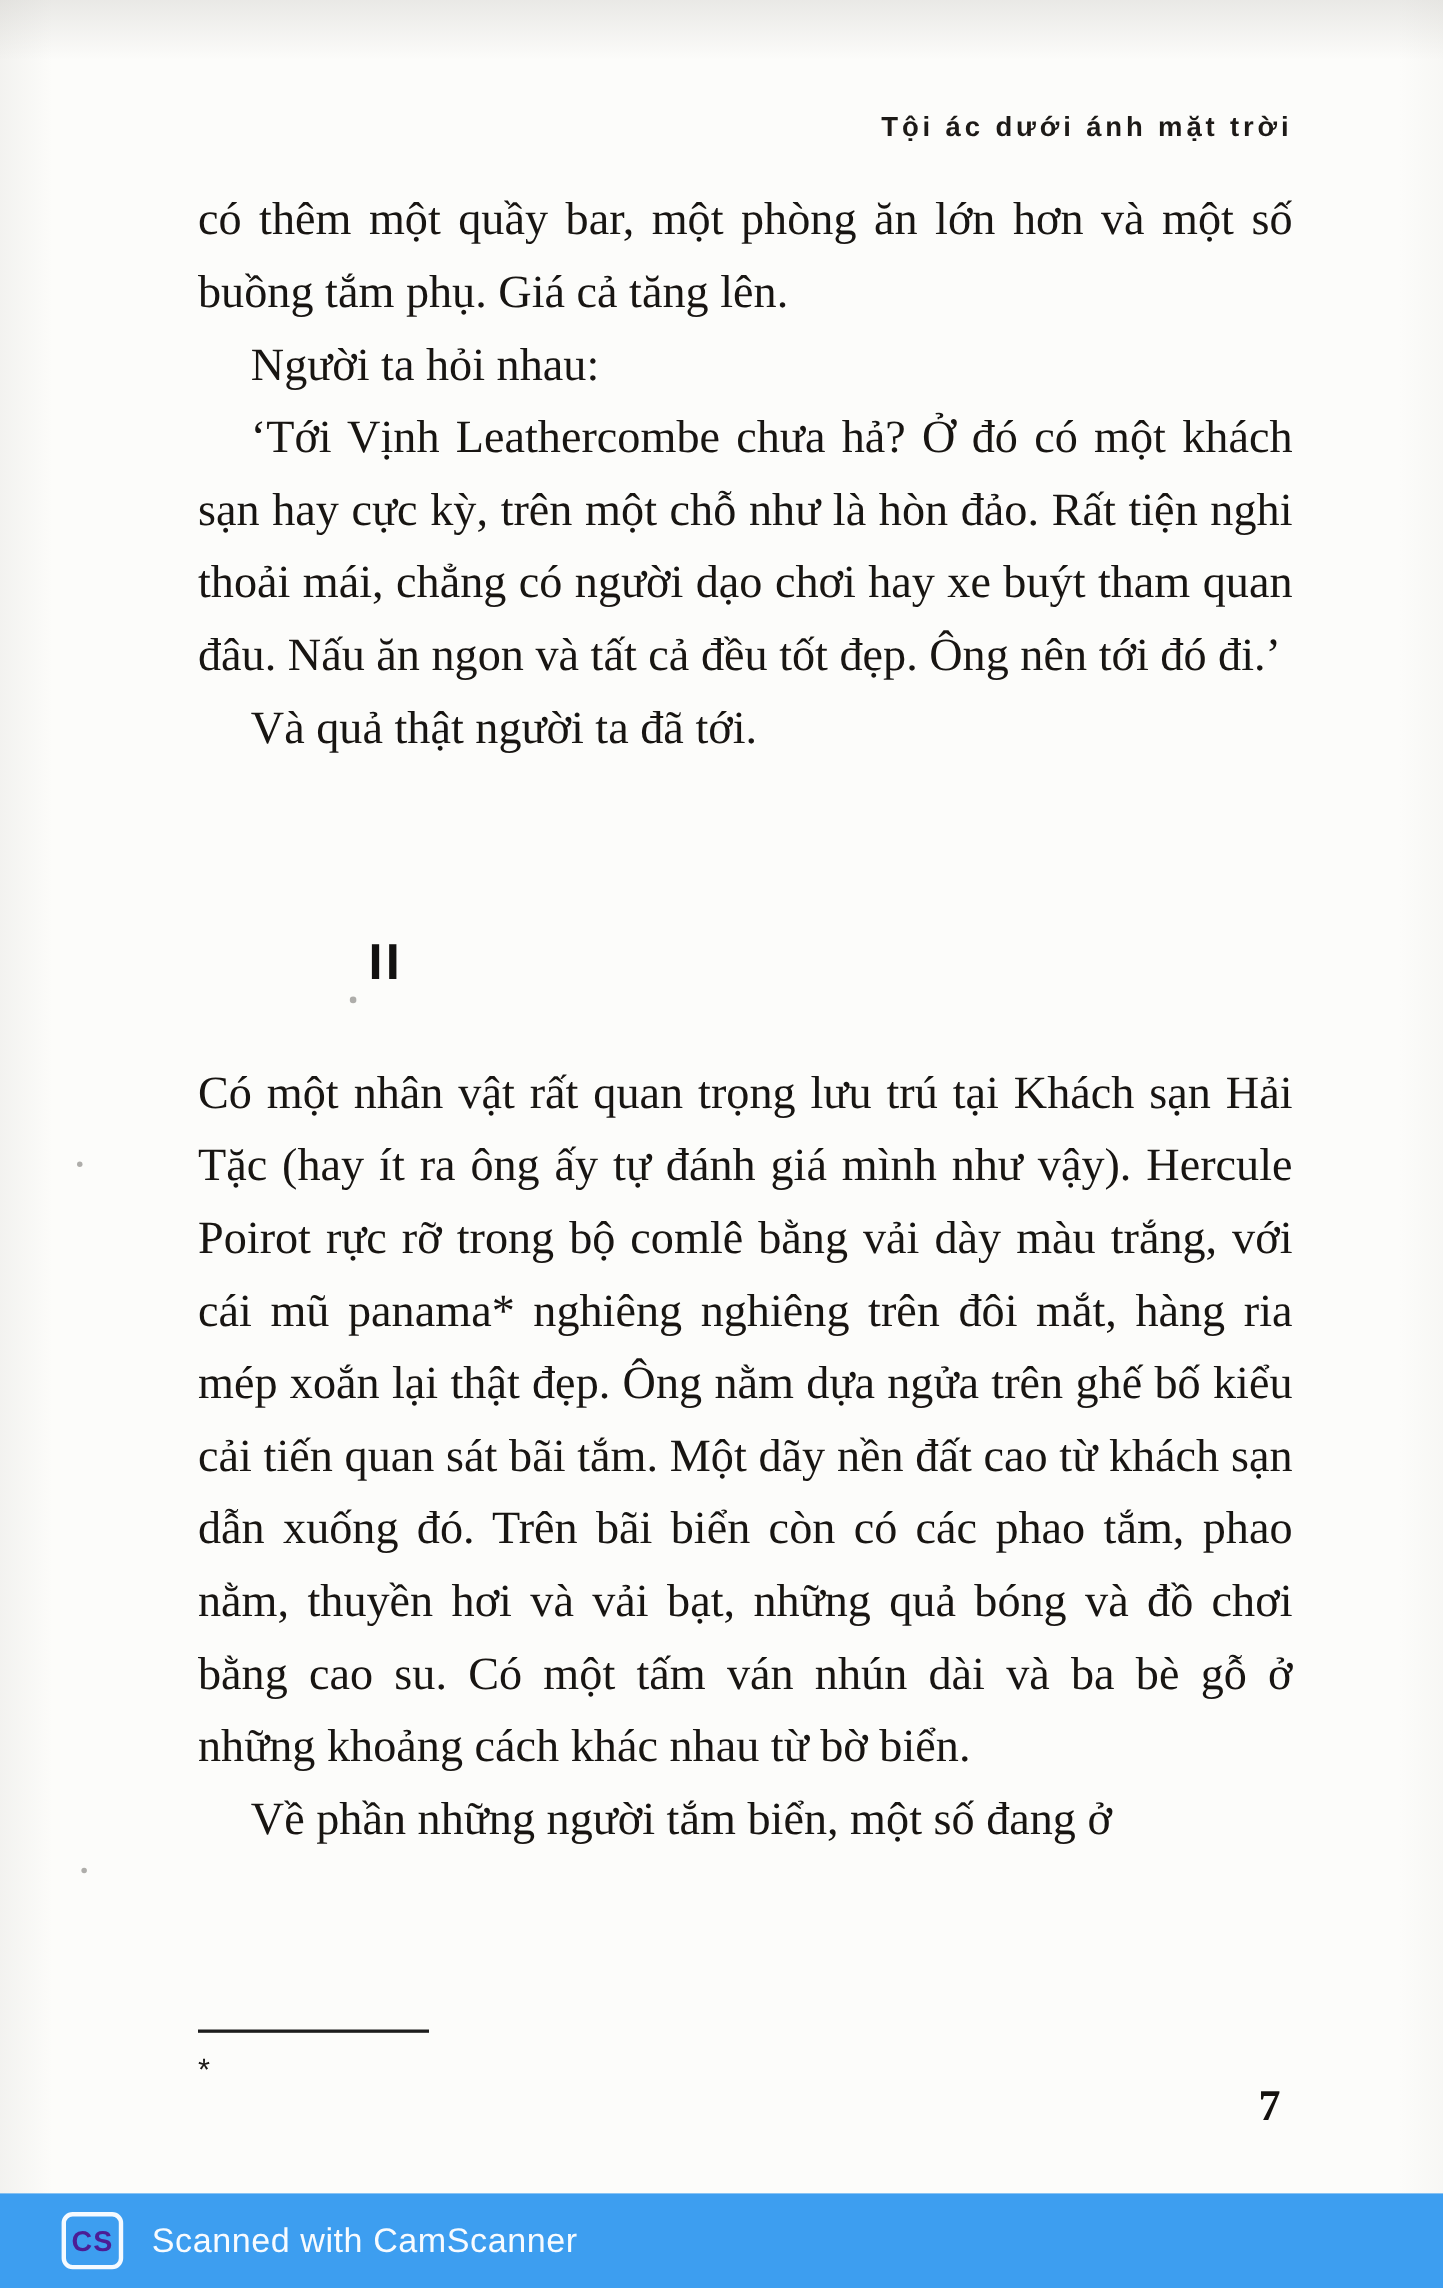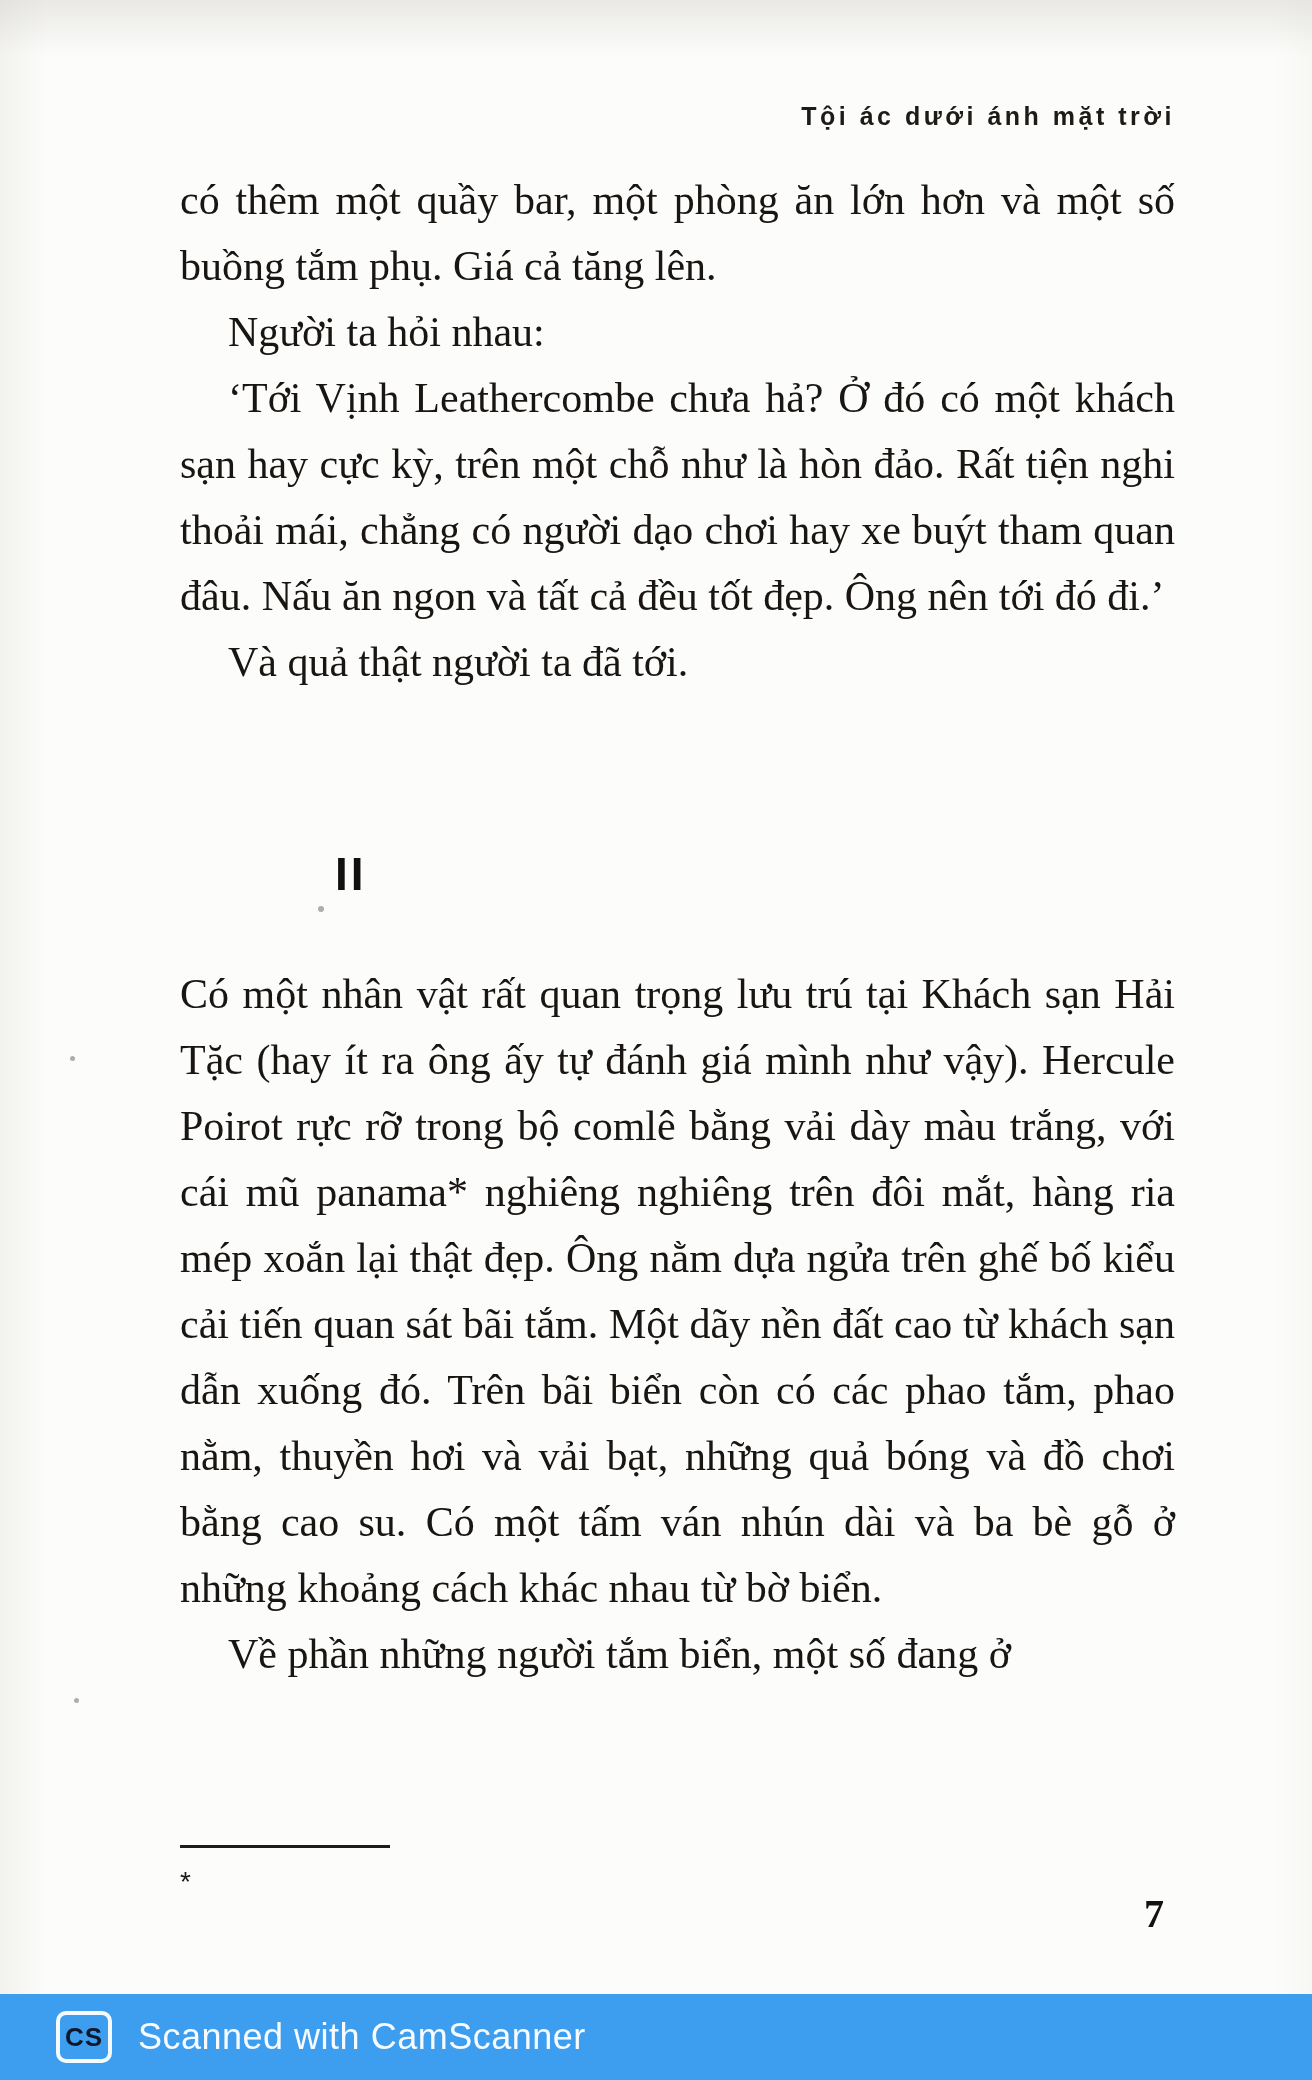--- a/index.html
+++ b/index.html
@@ -103,25 +103,25 @@
     align-items: center;
     justify-content: center;
     width: 48px;
     height: 44px;
     border: 4px solid rgba(255,255,255,0.95);
     border-radius: 10px;
     font-family: "Liberation Sans", sans-serif;
     font-weight: bold;
     font-size: 26px;
     letter-spacing: 1px;
-    color: #0f172a;
+    color: #4c1d95;
   }
   .cam-text {
     font-family: "Liberation Sans", sans-serif;
-    font-size: 36px;
+    font-size: 31px;
     font-weight: 400;
     color: rgba(255,255,255,0.96);
     letter-spacing: 0.5px;
   }
   .artifact {
     position: absolute;
     background: #8d8b88;
     border-radius: 50%;
     opacity: 0.7;
   }

